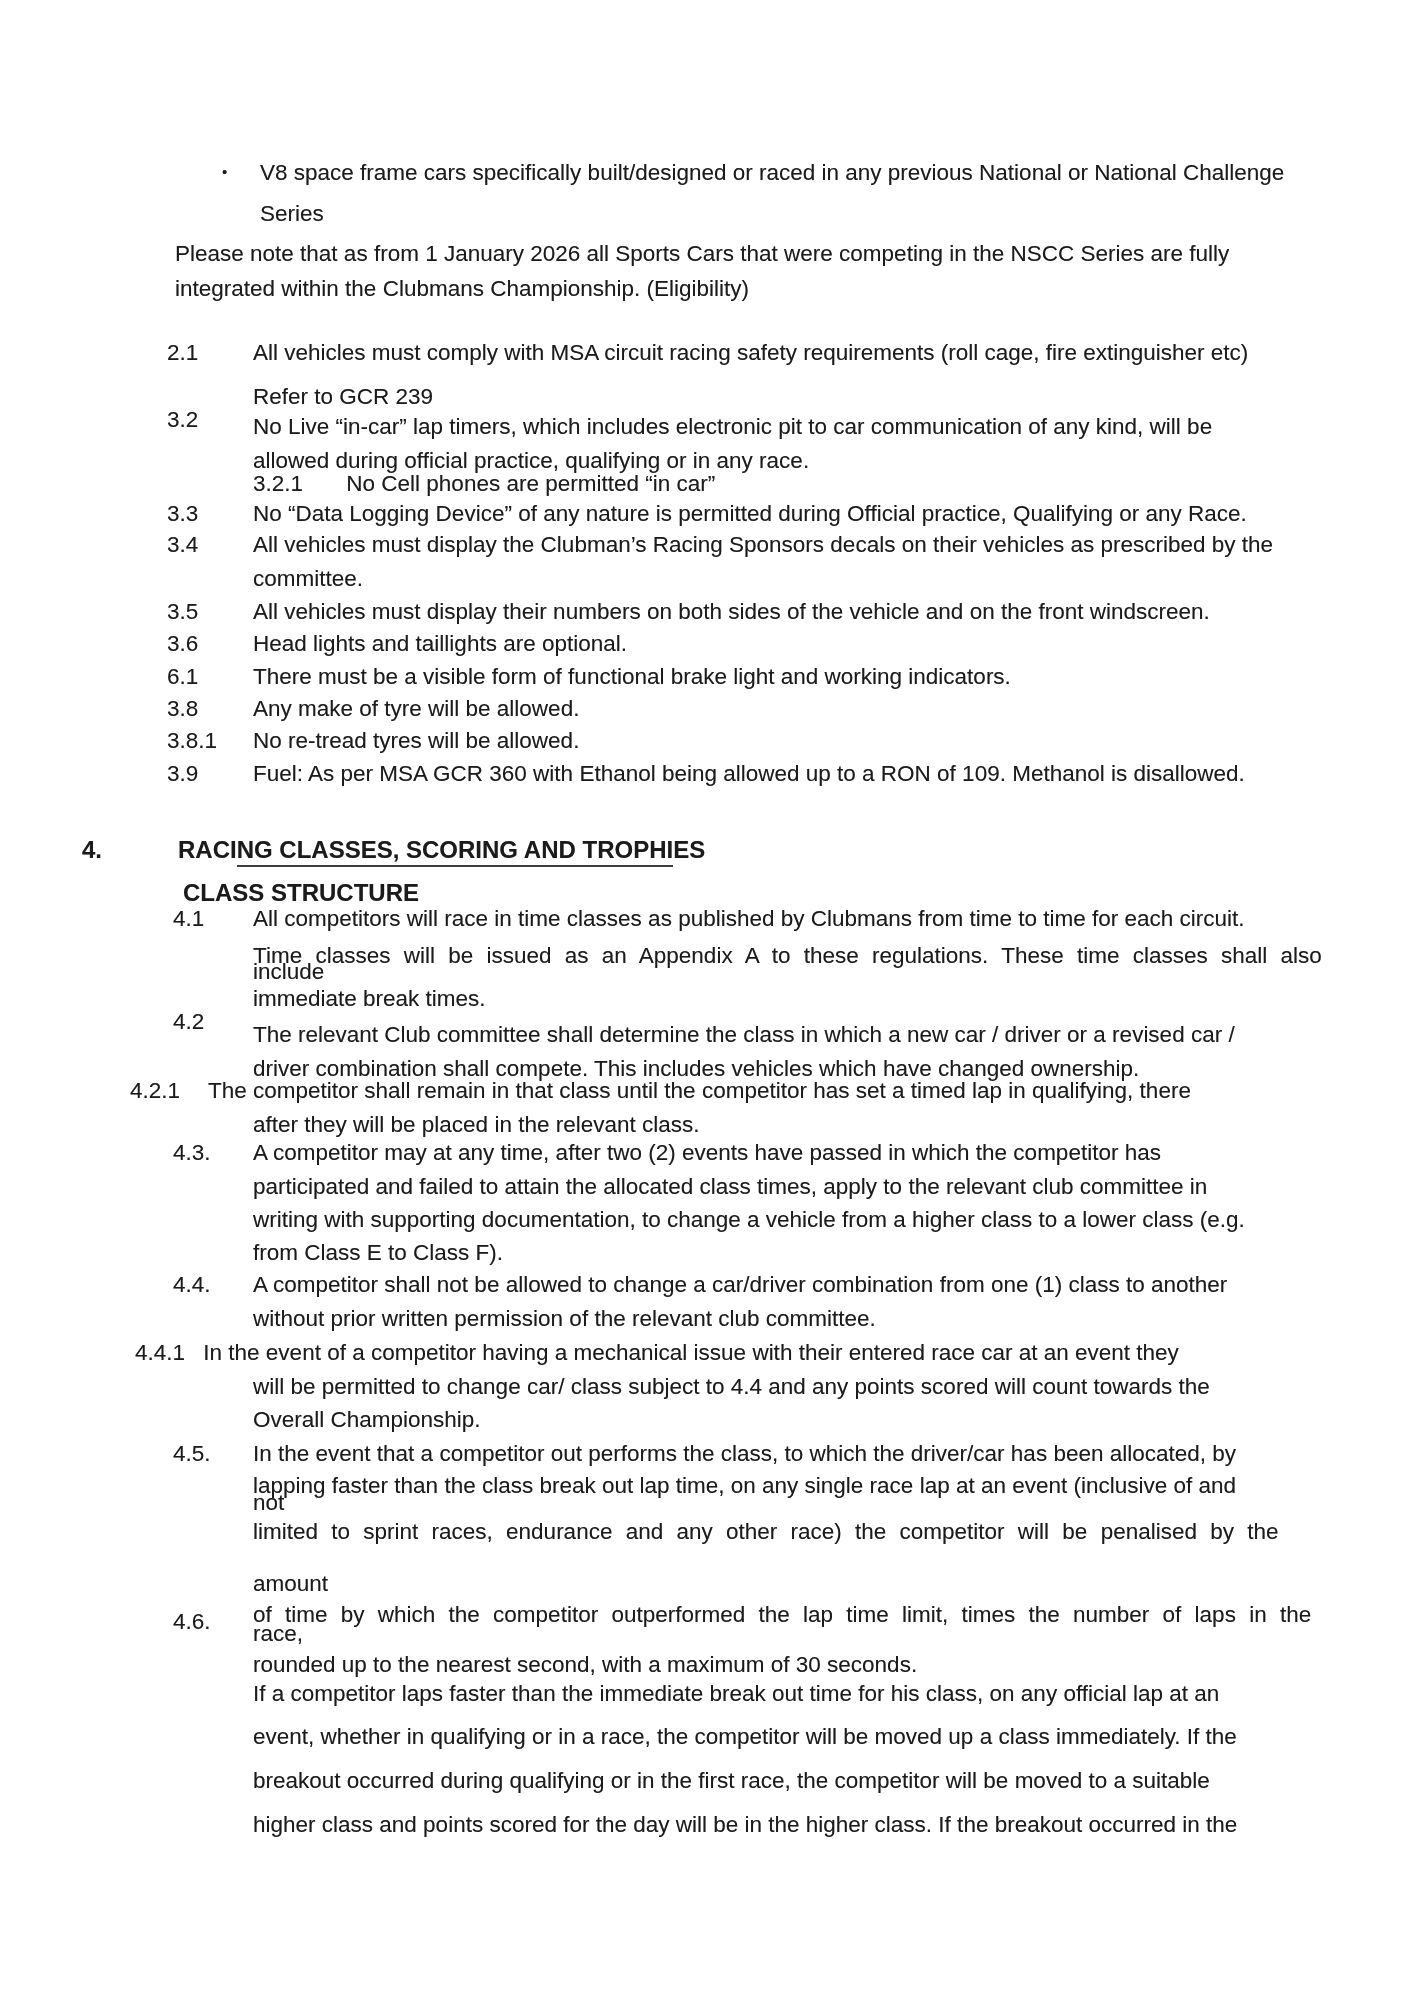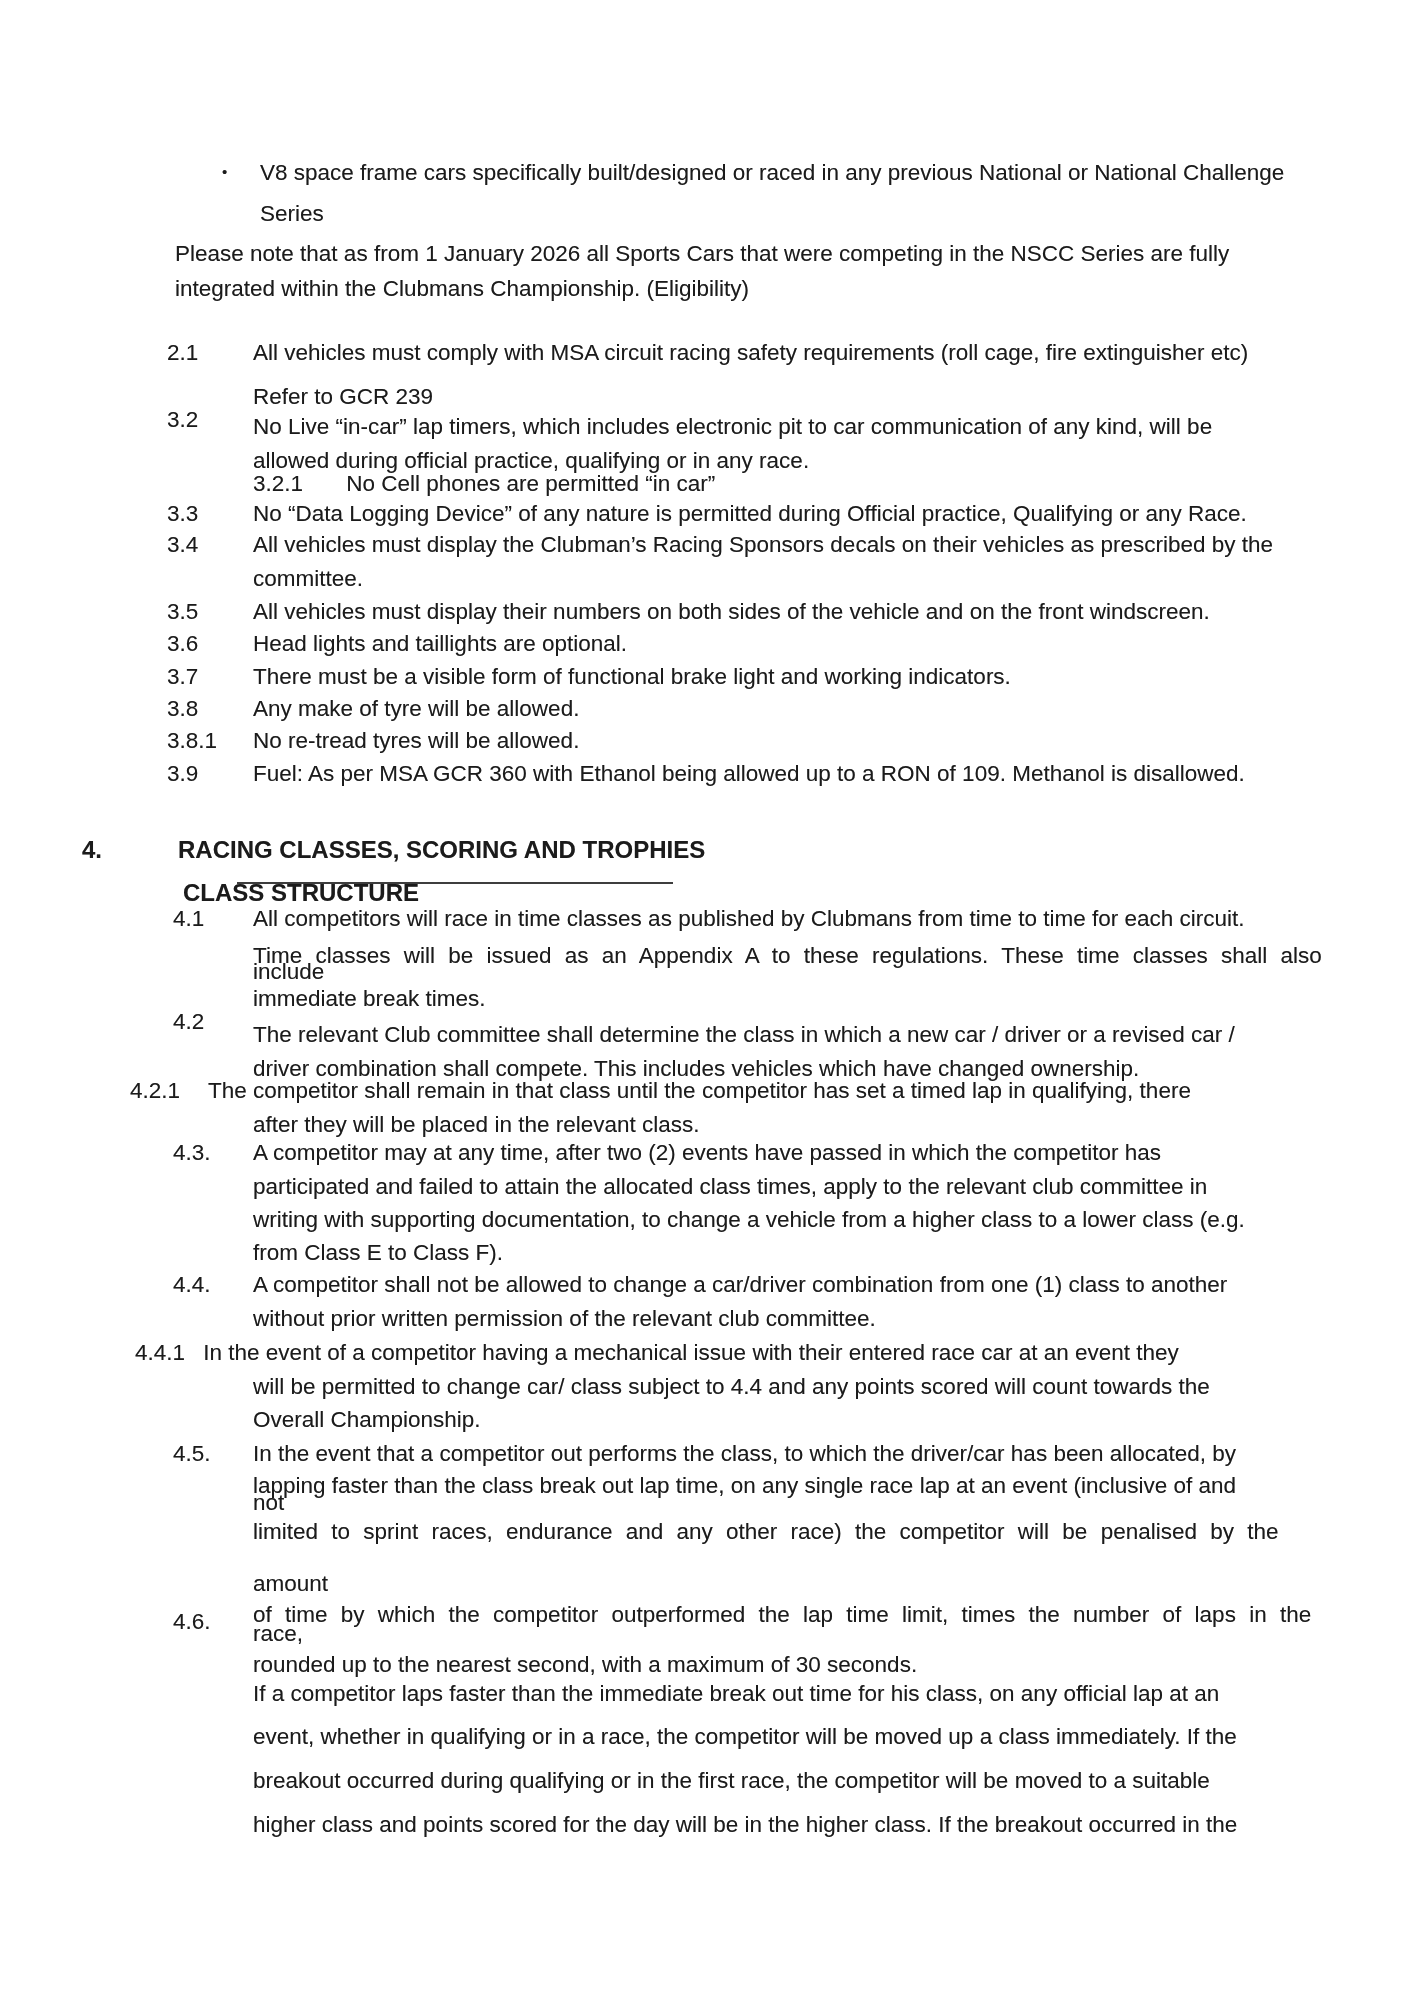--- a/index.html
+++ b/index.html
@@ -16,21 +16,21 @@
   .line{position:absolute;left:253px;white-space:nowrap;line-height:1.15;}
   .num{position:absolute;top:0;}
   .ns3{left:-86px;}
   .ns4{left:-80px;}
   .nhead{left:-96px;}
   .numinline{display:inline-block;}
   .overlap{position:absolute;left:0;}
   .wide{word-spacing:7px;}
   .heading{font-weight:bold;font-size:24px;}
   .subheading{font-weight:bold;font-size:24px;}
-  .underline{border-bottom:2px solid #3d3d3d;padding-bottom:19px;}
+  .underline{border-bottom:2px solid #3d3d3d;padding-bottom:2px;}
   .bullet-marker{position:absolute;left:-38px;top:3px;font-size:15px;}
 </style>
 </head>
 <body>
 
 <div class="page">
 
   <div class="line" style="top:160px;left:260px">
     <span class="bullet-marker">•</span>
     <span>V8 space frame cars specifically built/designed or raced in any previous National or National Challenge</span>
@@ -82,21 +82,21 @@
 
   <div class="line" style="top:599px">
     <span class="num ns3">3.5</span>
     <span>All vehicles must display their numbers on both sides of the vehicle and on the front windscreen.</span>
   </div>
   <div class="line" style="top:631px">
     <span class="num ns3">3.6</span>
     <span>Head lights and taillights are optional.</span>
   </div>
   <div class="line" style="top:664px">
-    <span class="num ns3">3.7</span>
+    <span class="num ns3">6.1</span>
     <span>There must be a visible form of functional brake light and working indicators.</span>
   </div>
   <div class="line" style="top:696px">
     <span class="num ns3">3.8</span>
     <span>Any make of tyre will be allowed.</span>
   </div>
   <div class="line" style="top:728px">
     <span class="num ns3">3.8.1</span>
     <span>No re-tread tyres will be allowed.</span>
   </div>

